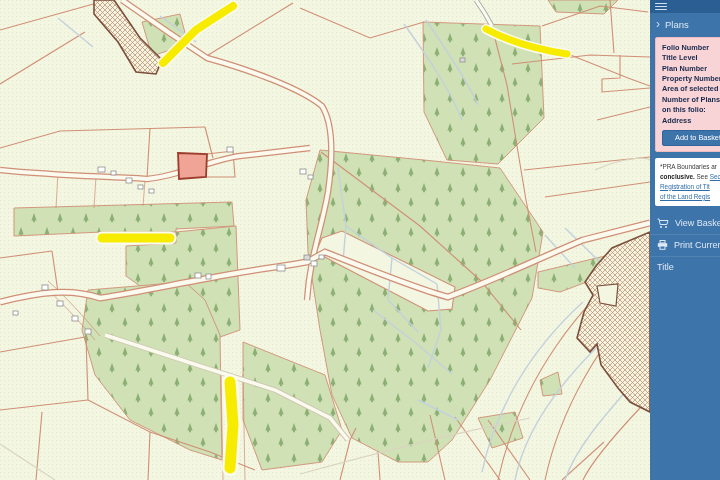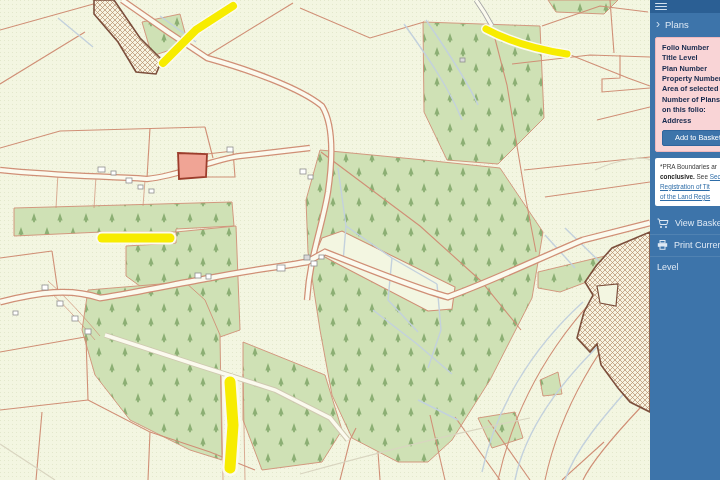--- a/index.html
+++ b/index.html
@@ -259,18 +259,18 @@
       </div>
       <div class="sb-item">
         <svg width="11" height="10" viewBox="0 0 11 10">
           <rect x="3" y="0.5" width="5" height="2.5" fill="none" stroke="#dfe9f4" stroke-width="1"></rect>
           <rect x="0.8" y="3.2" width="9.4" height="3.6" fill="#dfe9f4"></rect>
           <rect x="3" y="6" width="5" height="3.3" fill="#3d74aa" stroke="#dfe9f4" stroke-width="1"></rect>
         </svg>
         <span class="nowrap">Print Current V</span>
       </div>
       <div class="sb-item">
-        <span class="nowrap">Level</span>
+        <span class="nowrap">Title</span>
       </div>
     </div>
 
   </div>
 </div>
 
 </body></html>

